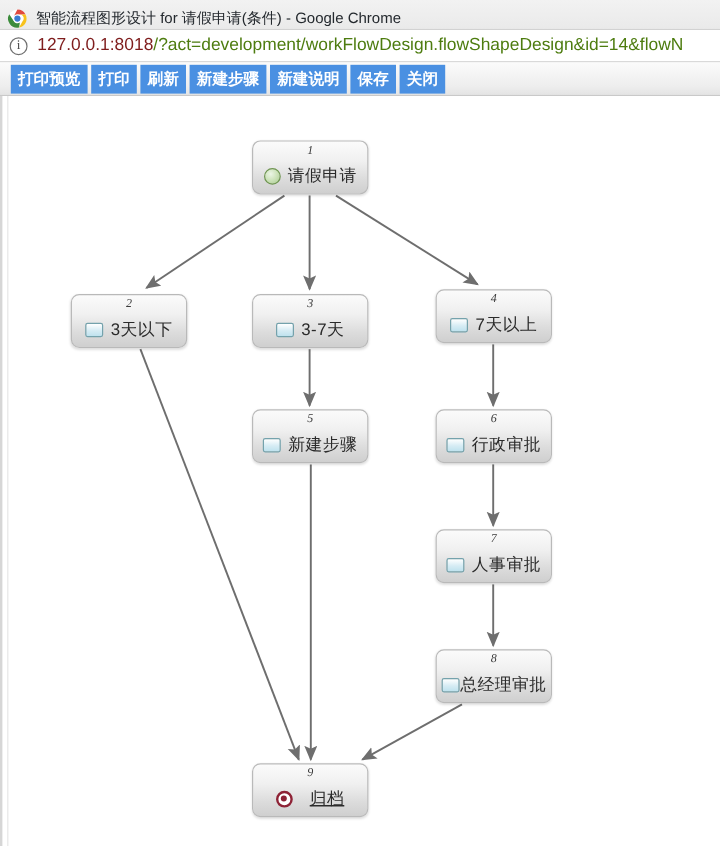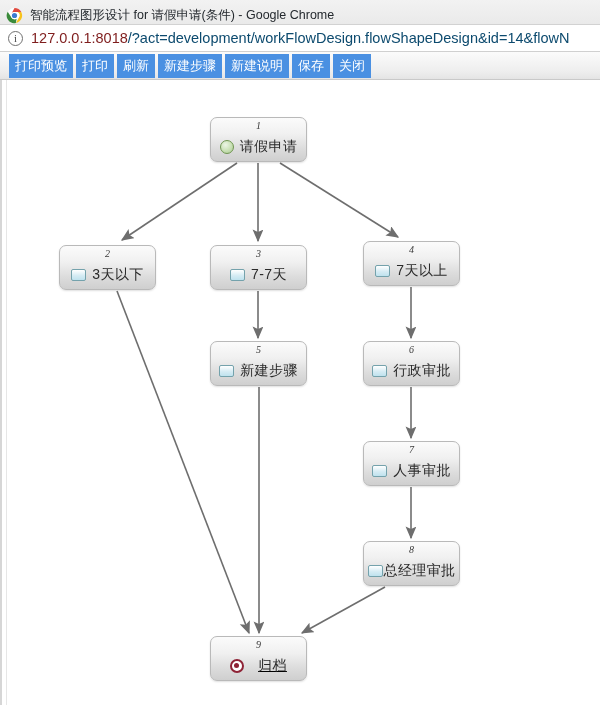--- a/index.html
+++ b/index.html
@@ -81,21 +81,21 @@
     line-height: 14px;
   }
   .urltext {
     font-size: 14.5px;
     color: #545454;
     white-space: nowrap;
     overflow: hidden;
     flex: 1 1 auto;
   }
   .urltext .host { color: #7f1d1d; }
-  .urltext .rest { color: #0c4a6e; }
+  .urltext .rest { color: #4d7c0f; }
 
   
   .toolbar {
     position: absolute;
     left: 0; top: 52px;
     width: 600px; height: 28px;
     background: linear-gradient(180deg, #fbfbfb 0%, #ededed 75%, #e4e4e4 100%);
     border-bottom: 1px solid #c9c9c9;
     box-sizing: border-box;
   }
@@ -112,20 +112,21 @@
     color: #ffffff;
     font-size: 13px;
     line-height: 24px;
     padding: 0 6px;
     white-space: nowrap;
     border: none;
     cursor: default;
     font-family: "Liberation Sans", "DejaVu Sans", sans-serif;
     box-sizing: border-box;
     height: 24px;
+    font-weight: bold;
   }
 
   
   .canvas {
     position: absolute;
     left: 0; top: 80px;
     width: 600px;
     height: 625px;
     background: #ffffff;
     border-left: 2px solid #d6d6d6;
@@ -304,21 +305,21 @@
       <div class="node-body">
         <span class="ico ico-step"></span>
         <span class="node-label">3天以下</span>
       </div>
     </div>
 
     <div class="node" style="left:208px; top:165px; width:97px; height:45px;">
       <div class="node-num">3</div>
       <div class="node-body">
         <span class="ico ico-step"></span>
-        <span class="node-label">7-7天</span>
+        <span class="node-label">3-7天</span>
       </div>
     </div>
 
     <div class="node" style="left:361px; top:161px; width:97px; height:45px;">
       <div class="node-num">4</div>
       <div class="node-body">
         <span class="ico ico-step"></span>
         <span class="node-label">7天以上</span>
       </div>
     </div>

